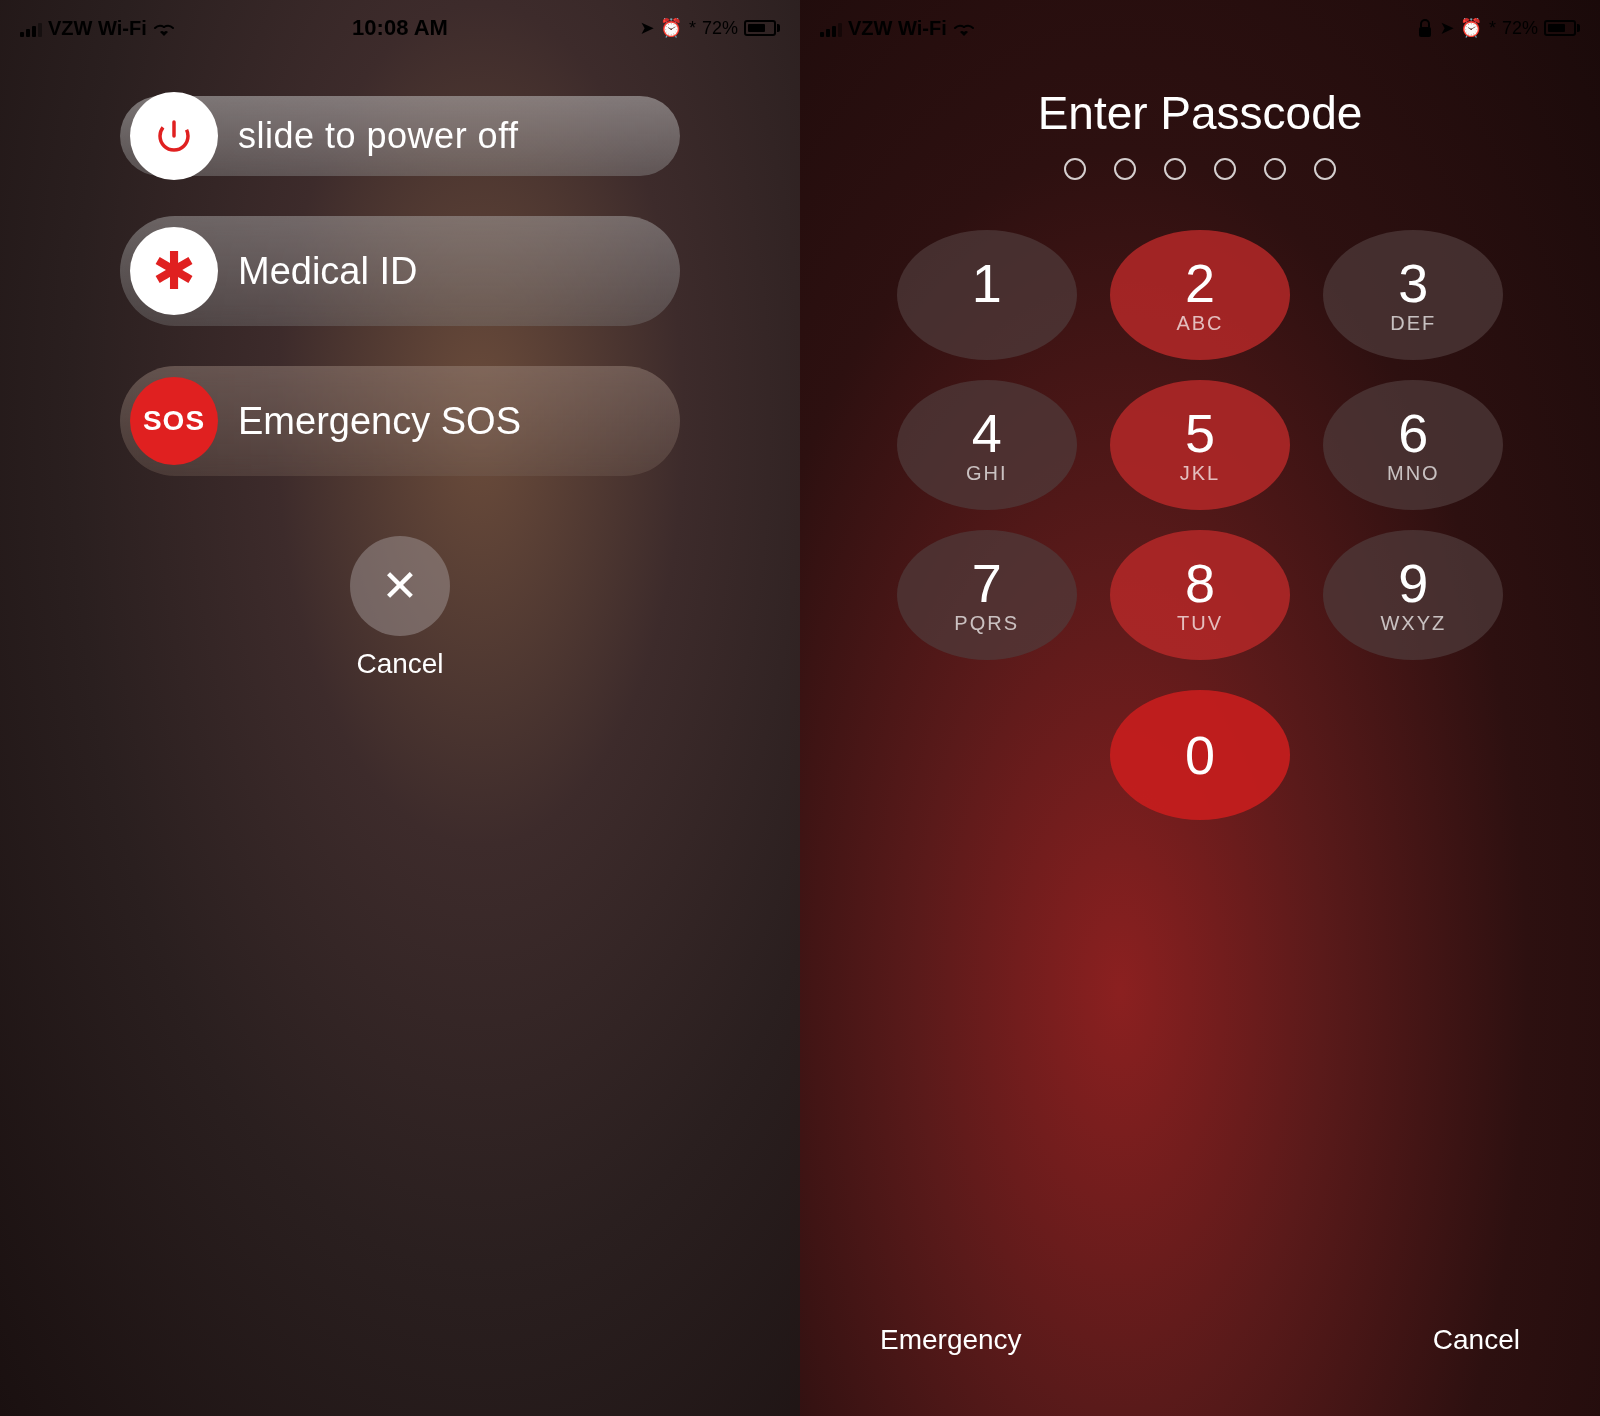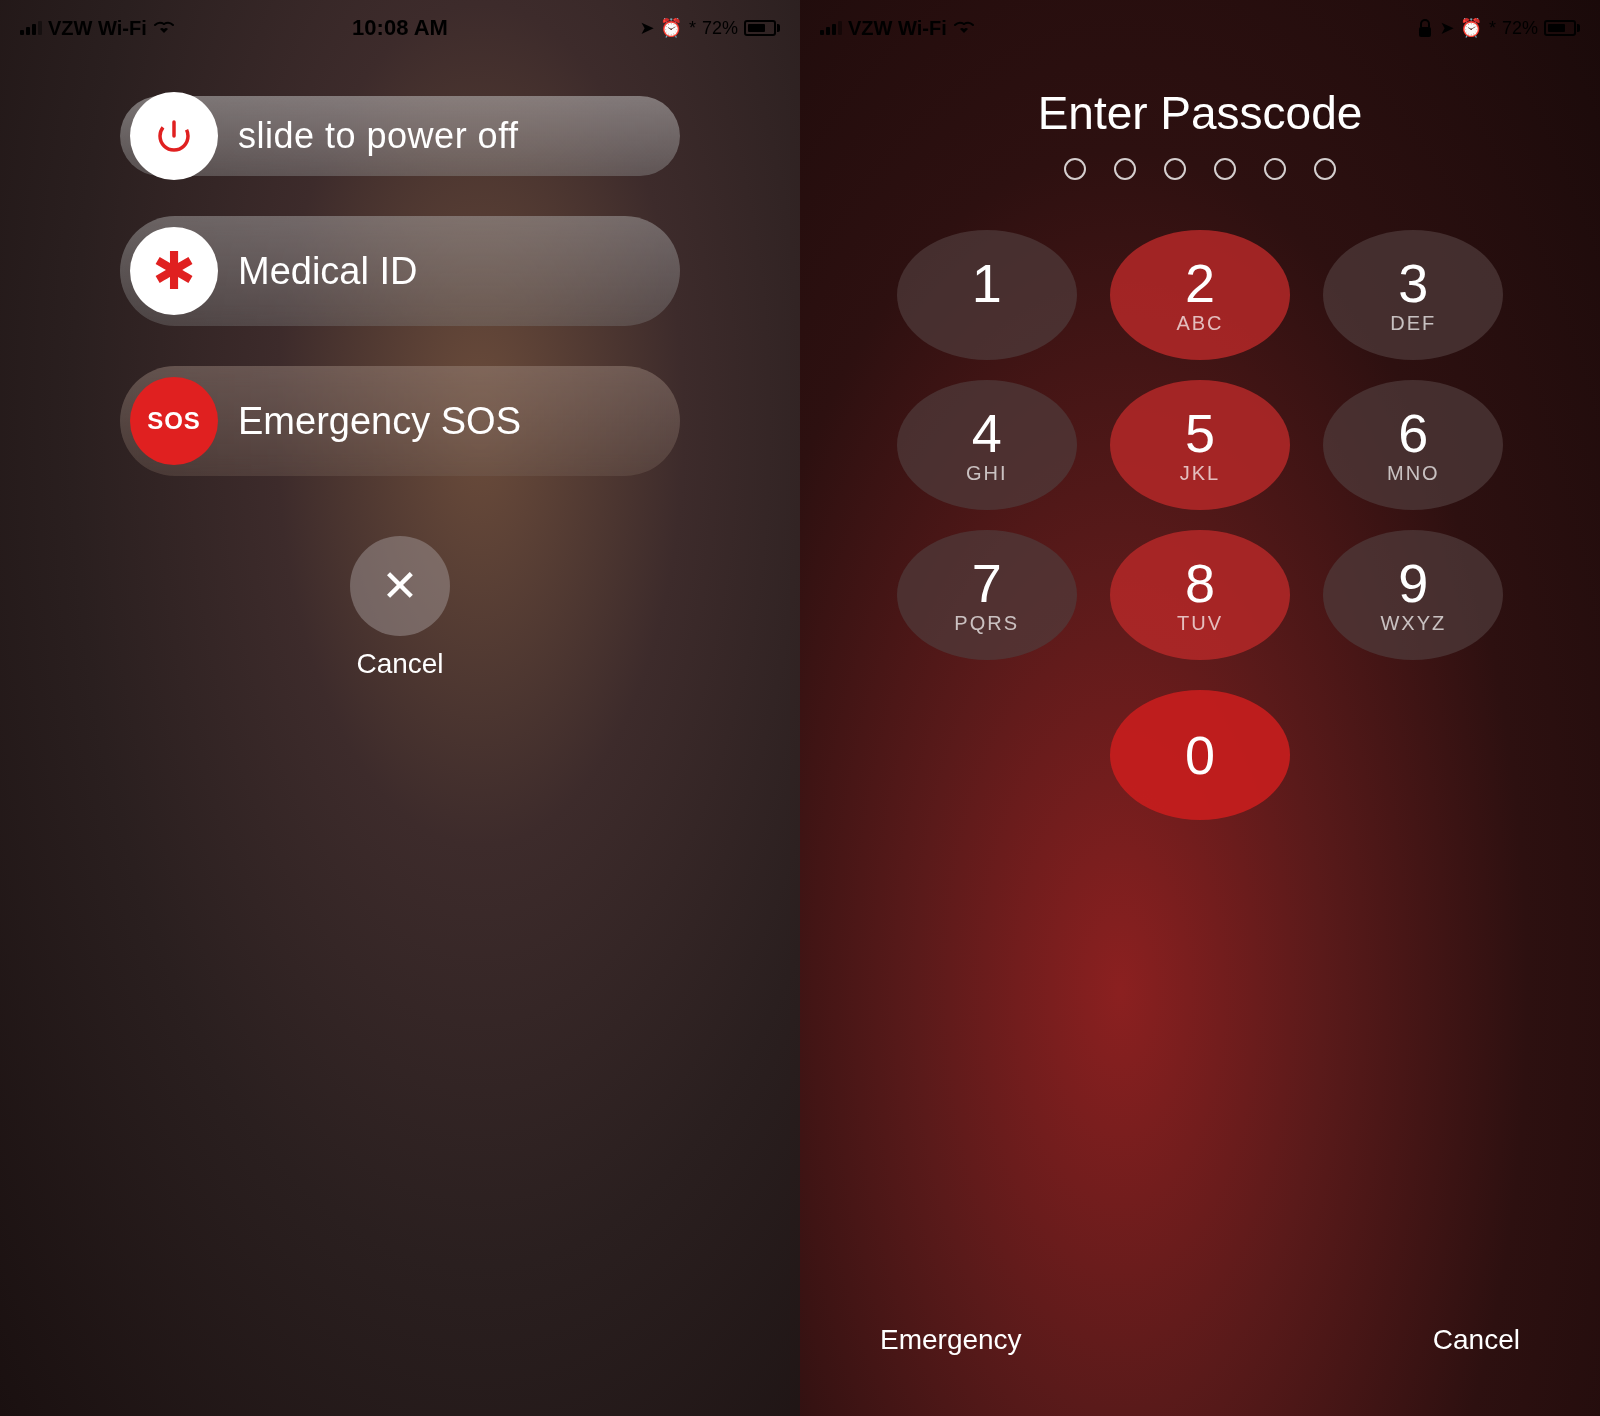--- a/index.html
+++ b/index.html
@@ -39,21 +39,21 @@
       height: 56px;
       display: flex;
       align-items: center;
       padding: 0 20px;
       justify-content: space-between;
       flex-shrink: 0;
     }
 
     .status-left {
       display: flex;
-      align-items: flex-start;
+      align-items: center;
       gap: 6px;
       font-size: 22px;
       color: #000;
       font-weight: 600;
     }
 
     .status-center {
       font-size: 22px;
       color: #000;
       font-weight: 600;
@@ -219,21 +219,21 @@
       background: #e02020;
       border-radius: 50%;
       display: flex;
       align-items: center;
       justify-content: center;
       flex-shrink: 0;
     }
 
     .sos-text-icon {
       color: white;
-      font-size: 24px;
+      font-size: 28px;
       font-weight: 700;
       letter-spacing: 1px;
     }
 
     
     .cancel-area {
       display: flex;
       flex-direction: column;
       align-items: center;
       gap: 12px;

